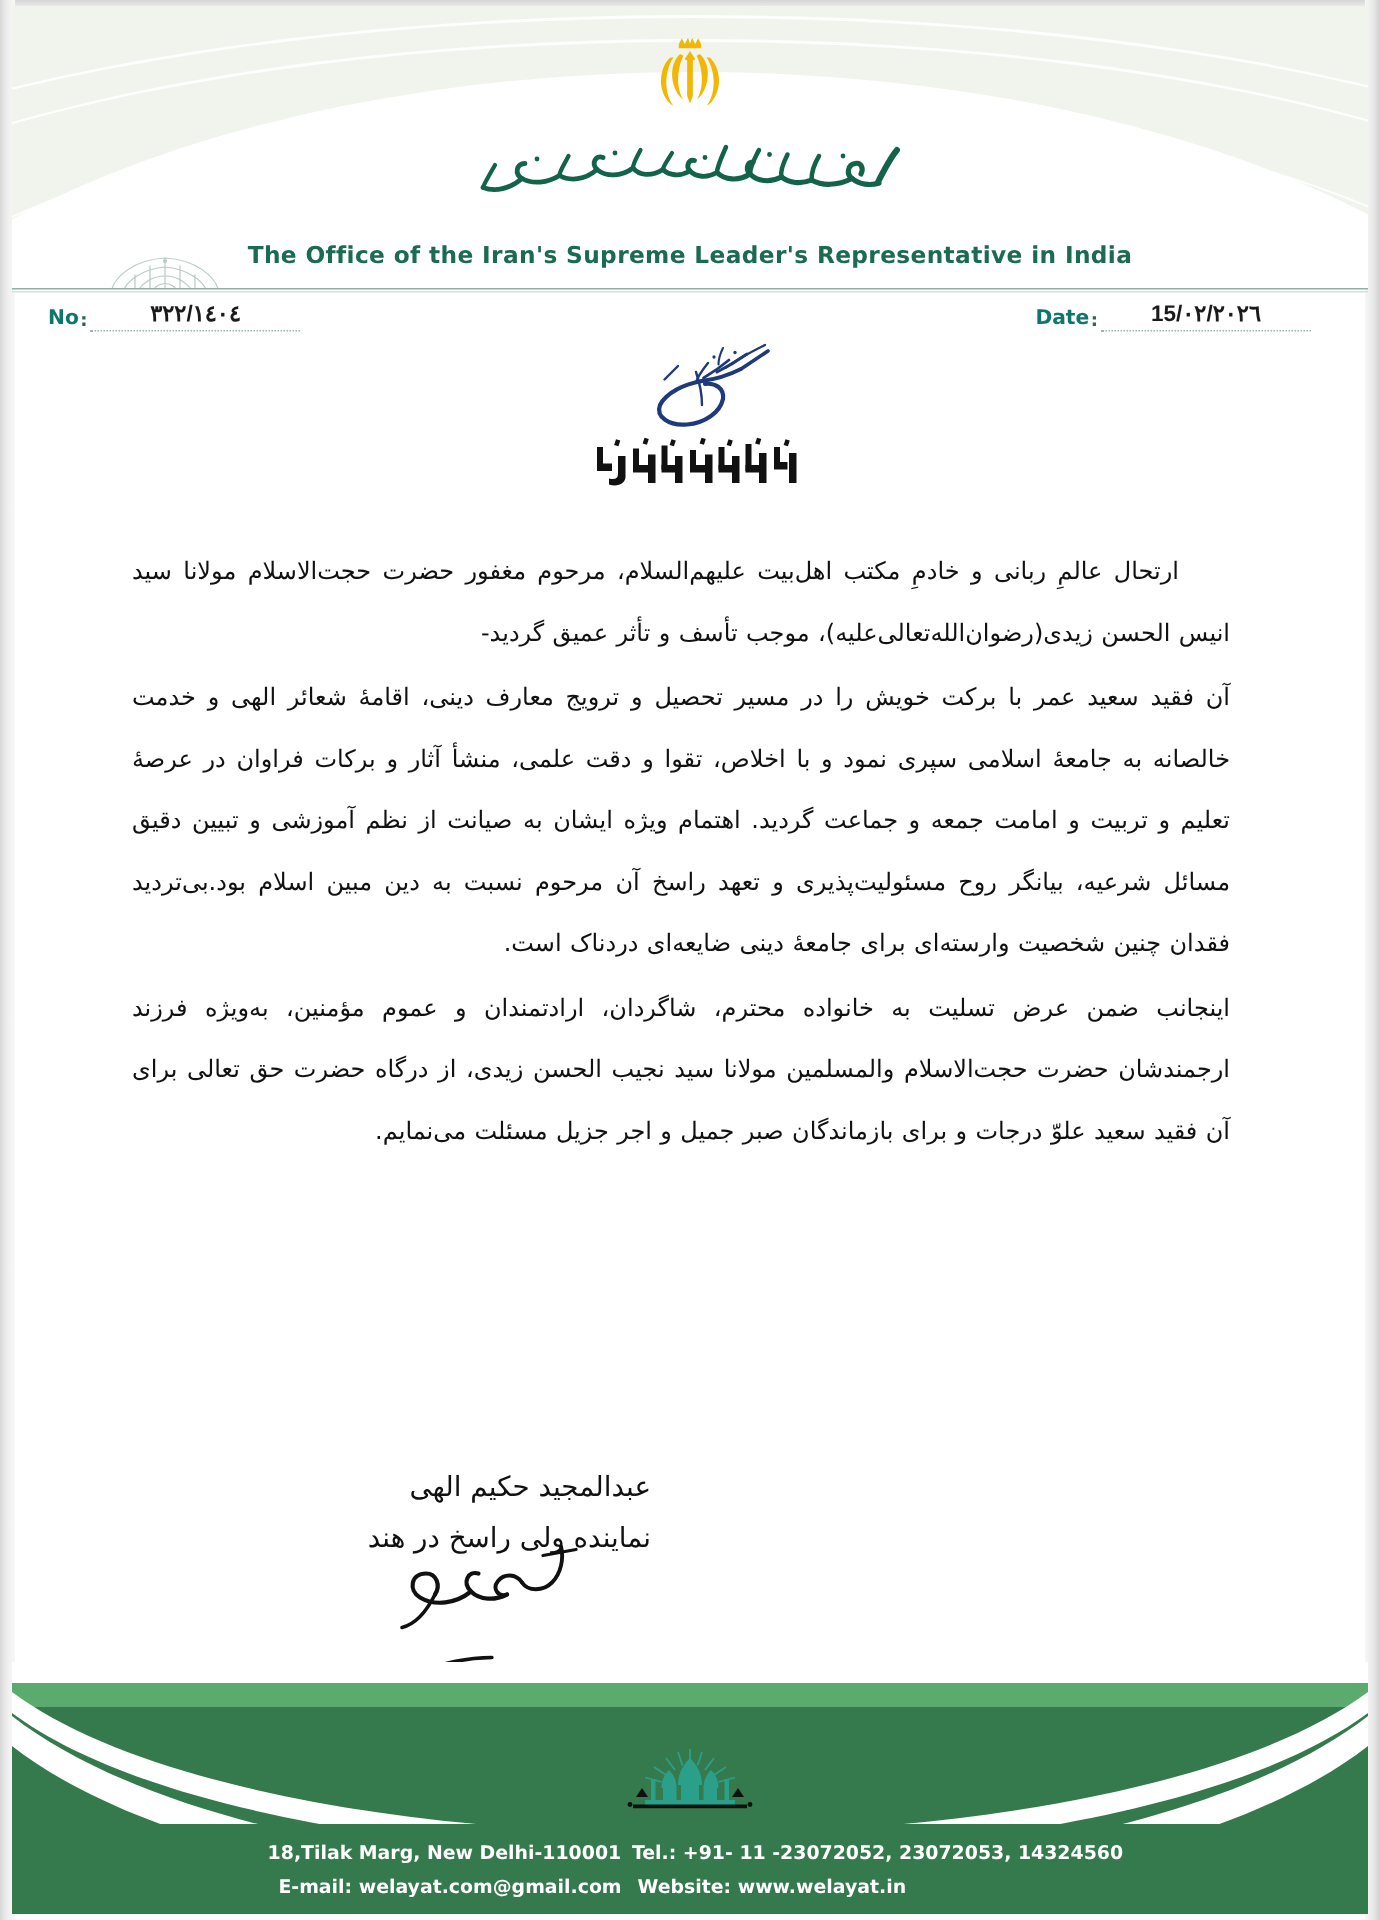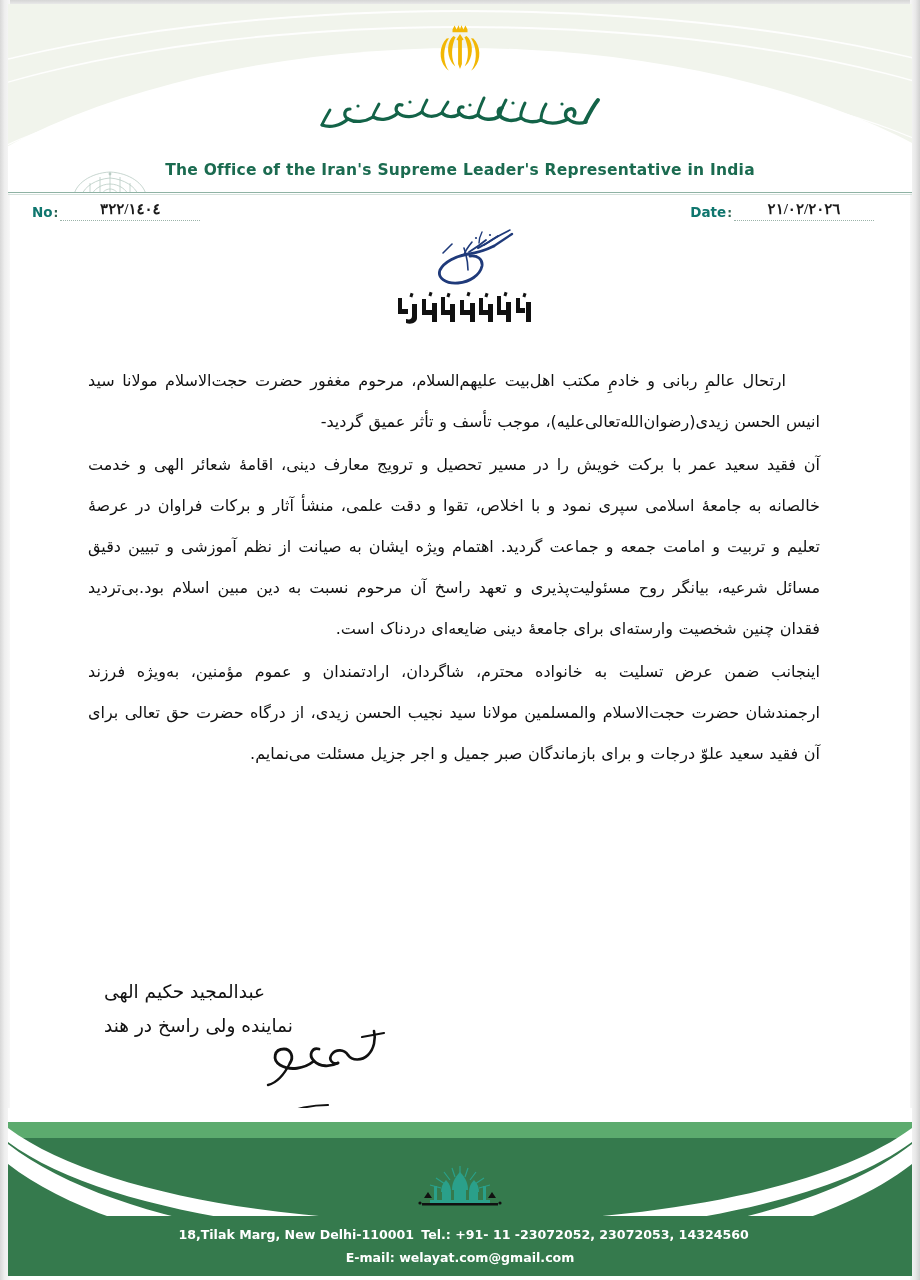--- a/index.html
+++ b/index.html
@@ -138,21 +138,21 @@
   .meta-no { left: 24px; }
   .meta-date { right: 38px; }
   .meta-label {
     font-family: "DejaVu Sans", "Liberation Sans", sans-serif;
     font-size: 13.5px;
     color: #0f766e;
     padding-bottom: 1px;
   }
   .meta-colon { padding: 0 2px 1px 1px; font-size: 12px; color:#2f6250; }
   .meta-value {
-    font-family: Liberation Serif, serif;
+    font-family: Liberation Sans, sans-serif;
     font-size: 15px;
     color: #1a1a1a;
     font-weight: 700;
     border-bottom: 1px dotted #9bb3a9;
     min-width: 128px;
     text-align: center;
     padding: 0 6px 2px 6px;
     direction: ltr;
     unicode-bidi: plaintext;
   }
@@ -196,21 +196,21 @@
   .para.first { text-indent: 34px; }
 
   
   .signature {
     position: absolute;
     right: auto;
     left: 104px;
     top: 975px;
     width: 330px;
     direction: rtl;
-    text-align: left;
+    text-align: right;
   }
   .sig-name {
     font-family: "DejaVu Sans", "Liberation Sans", sans-serif;
     font-size: 18.5px;
     color: #111111;
     line-height: 34px;
     white-space: nowrap;
   }
   .sig-role {
     font-family: "DejaVu Sans", "Liberation Sans", sans-serif;
@@ -361,21 +361,21 @@
 
   <div class="meta-row">
     <div class="meta-no">
       <span class="meta-label">No</span>
       <span class="meta-colon">:</span>
       <span class="meta-value">٣٢٢/١٤٠٤</span>
     </div>
     <div class="meta-date">
       <span class="meta-label">Date</span>
       <span class="meta-colon">:</span>
-      <span class="meta-value">٢١/٠٢/٢٠٢٦</span>
+      <span class="meta-value">15/٠٢/٢٠٢٦</span>
     </div>
   </div>
 
   <div class="bismillah">
     <svg width="124" height="66" viewBox="0 0 124 66" aria-hidden="true">
       <title>بسم الله الرحمن الرحیم</title>
       <g stroke="#1f3a7a" fill="none" stroke-linecap="round" stroke-linejoin="round">
         <path d="M114 10 C108 14, 102 18, 96 22" stroke-width="2.4"></path>
         <path d="M112 6 C104 10, 94 15, 86 21" stroke-width="1.6"></path>
         <path d="M100 12 C93 17, 86 21, 80 24" stroke-width="2"></path>
@@ -504,17 +504,18 @@
     </div>
 
     <div class="footer-bar"></div>
     <div class="footer-text">
       <div class="footer-line">
         <span class="footer-cell addr">18,Tilak Marg, New Delhi-110001</span>
         <span class="footer-cell tel">Tel.: +91- 11 -23072052, 23072053, 14324560</span>
       </div>
       <div class="footer-line">
         <span class="footer-cell mail">E-mail: welayat.com@gmail.com</span>
+        <span class="footer-cell web">Website: www.welayat.in</span>
       </div>
     </div>
   </div>
 
 </div>
 
 </body></html>

